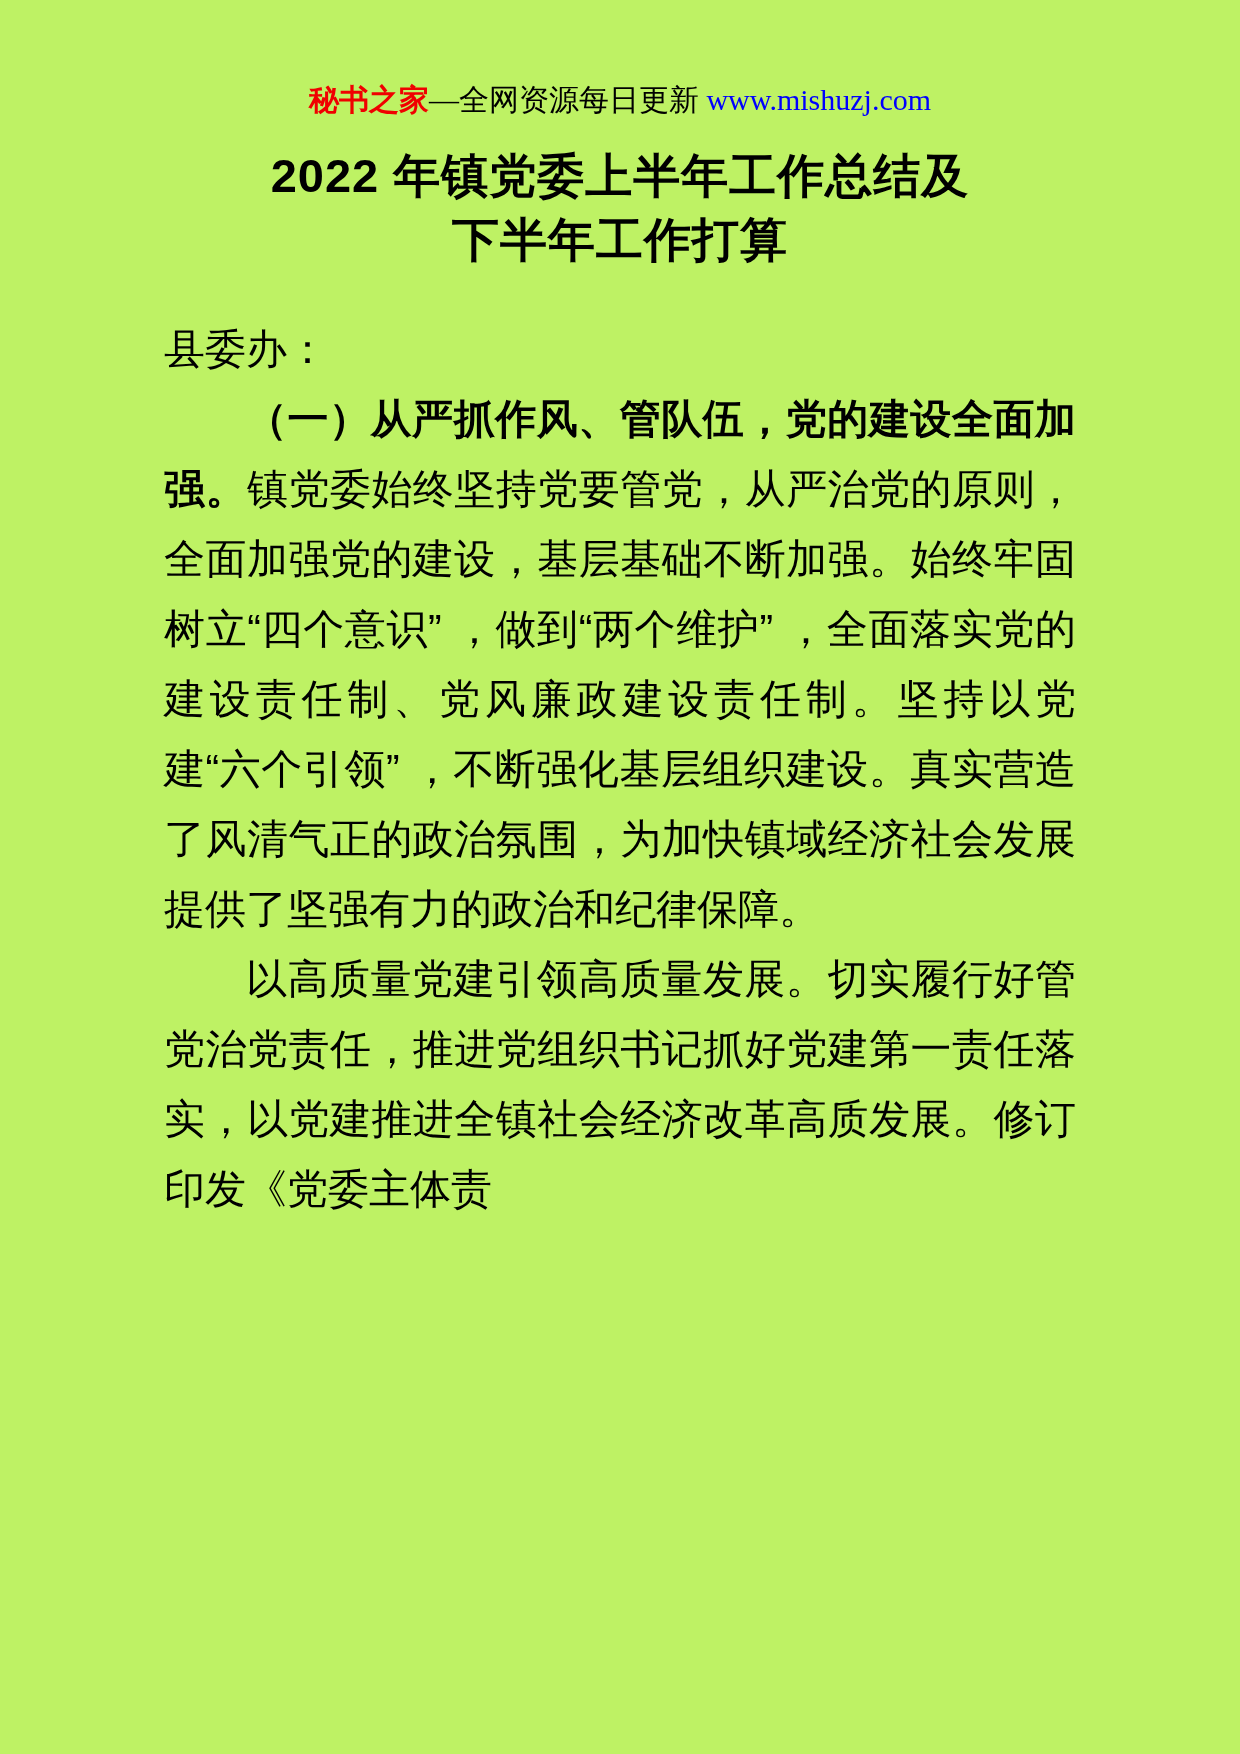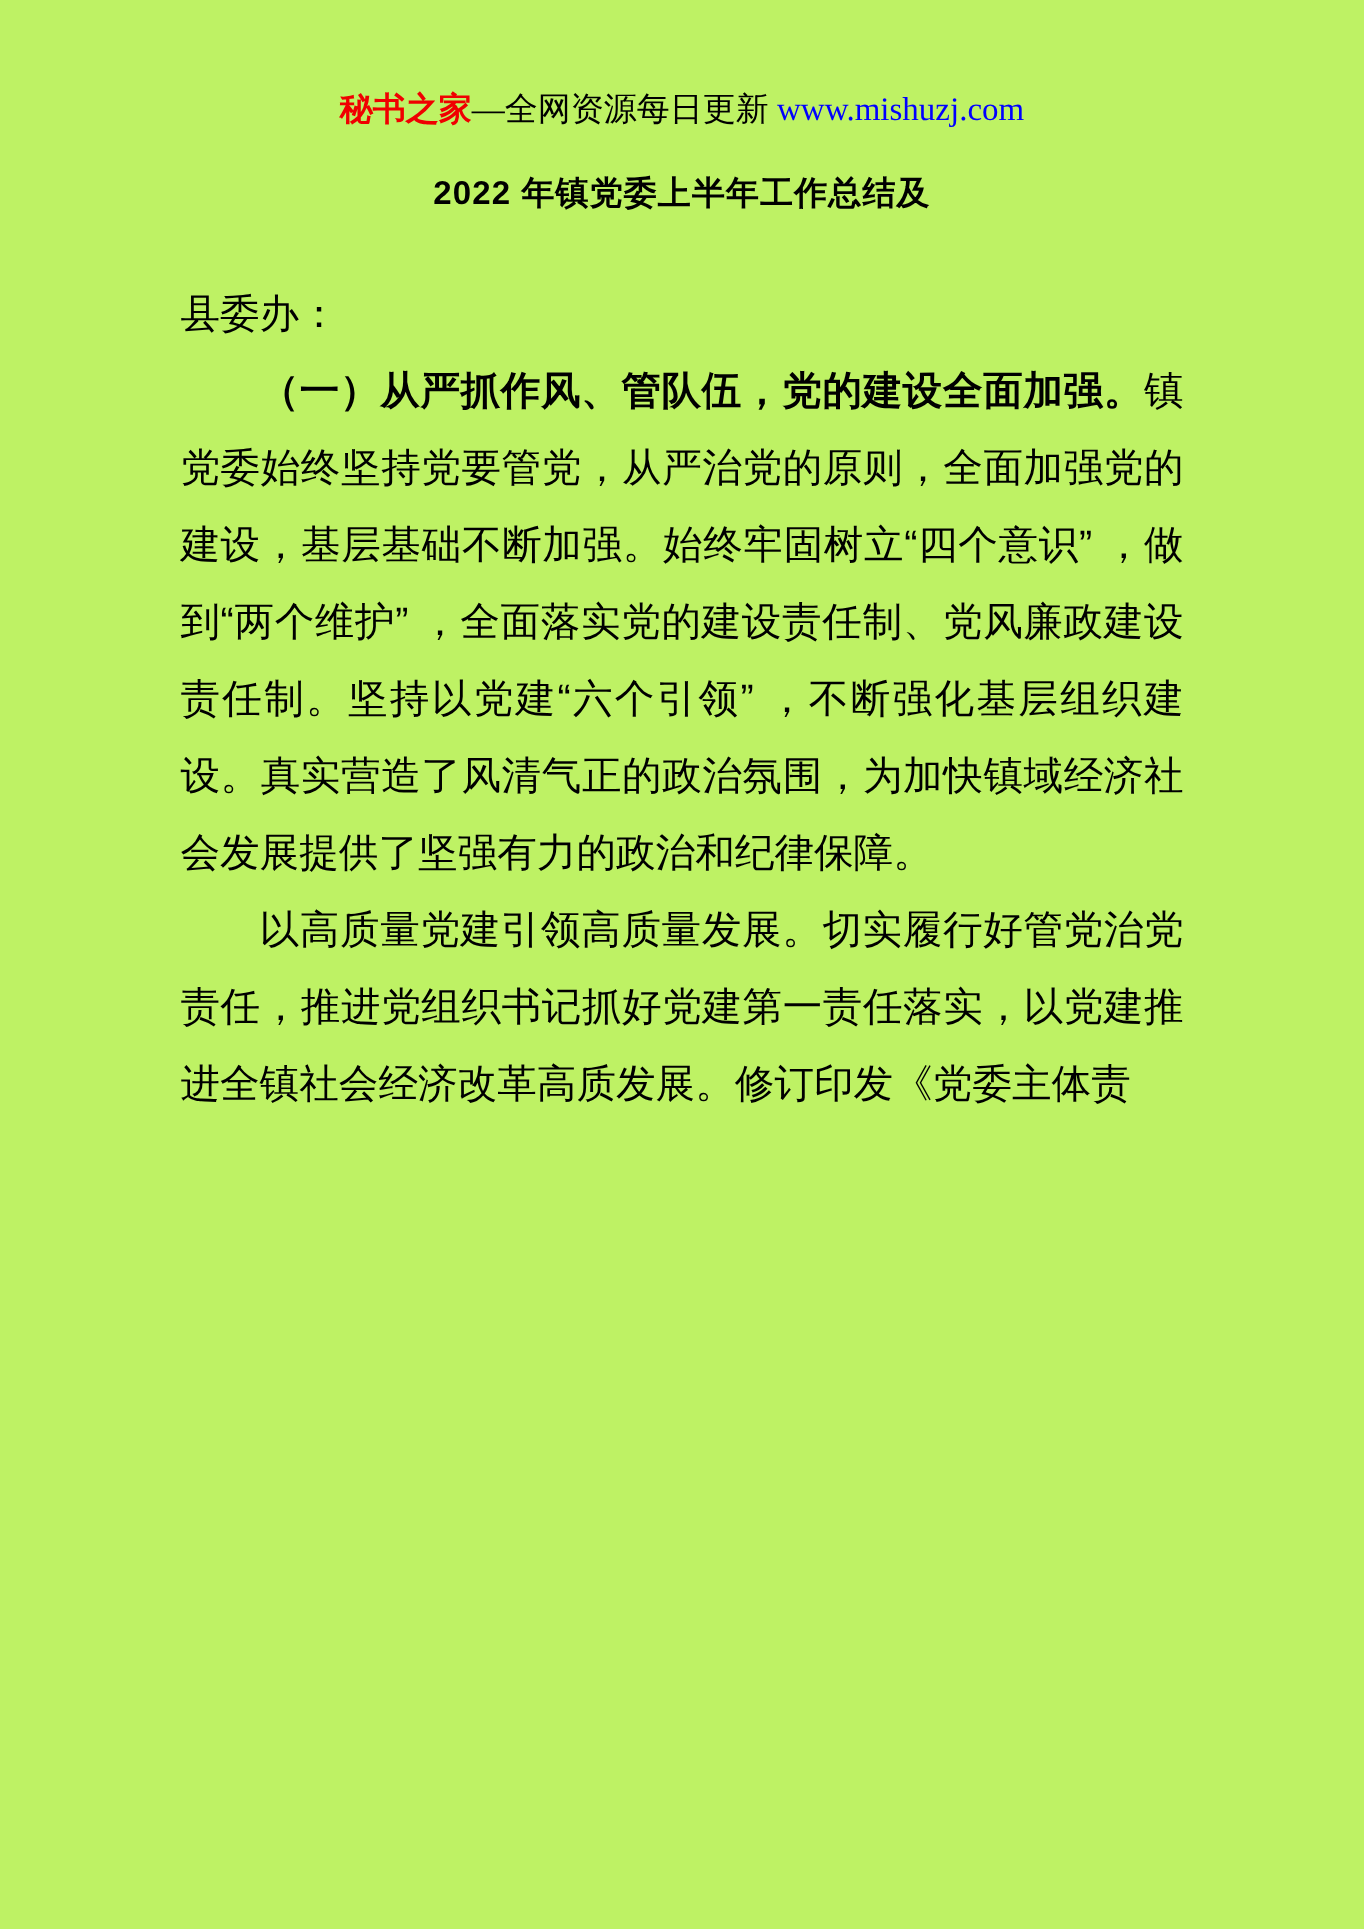--- a/index.html
+++ b/index.html
@@ -30,47 +30,48 @@
     font-family: "Liberation Serif", "DejaVu Serif", serif;
   }
   .doc-header .url {
     color: #0000ff;
     text-decoration: none;
     font-family: "Liberation Serif", "DejaVu Serif", serif;
   }
   .doc-title {
     margin-top: 22px;
     text-align: center;
-    font-size: 30px;
+    font-size: 47px;
     line-height: 64px;
     font-weight: 700;
     letter-spacing: 1px;
   }
   .title-line { display: block; }
   .doc-body {
     margin-top: 42px;
-    font-size: 36px;
+    font-size: 41px;
     line-height: 70px;
     text-align: justify;
   }
   .doc-body p { margin: 0; }
   .salutation { text-indent: 0; }
   .para { text-indent: 2em; }
   .heading { font-weight: 700; }
   .lead-bold { font-weight: 700; font-family: Liberation Serif, serif; }
 </style>
 </head>
 <body>
 
 <div class="page">
 
   <div class="doc-header"><span class="brand">秘书之家</span><span class="tagline">—全网资源每日更新 </span><a class="url" href="#">www.mishuzj.com</a></div>
 
   <h1 class="doc-title">
     <span class="title-line">2022 年镇党委上半年工作总结及</span>
+    <span class="title-line">下半年工作打算</span>
   </h1>
 
   <div class="doc-body">
 
     <p class="salutation">县委办：</p>
 
 
 
     <p class="para"><span class="lead-bold">（一）从严抓作风、管队伍，党的建设全面加强。</span><span>镇党委始终坚持党要管党，从严治党的原则，全面加强党的建设，基层基础不断加强。始终牢固树立“四个意识” ，做到“两个维护” ，全面落实党的建设责任制、党风廉政建设责任制。坚持以党建“六个引领” ，不断强化基层组织建设。真实营造了风清气正的政治氛围，为加快镇域经济社会发展提供了坚强有力的政治和纪律保障。</span></p>
 

